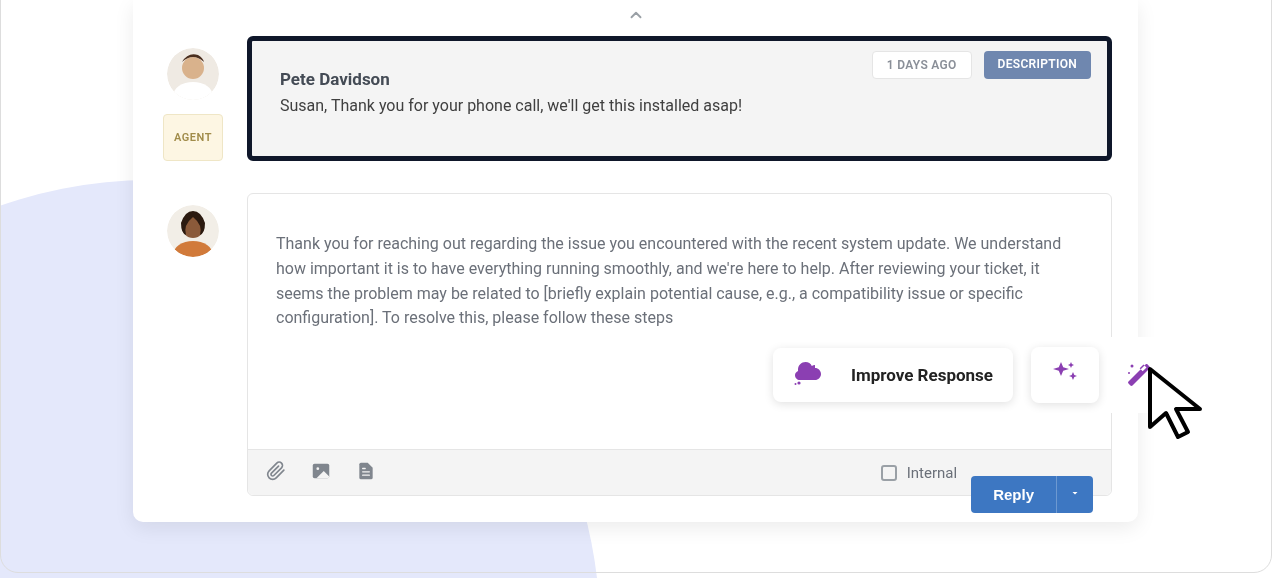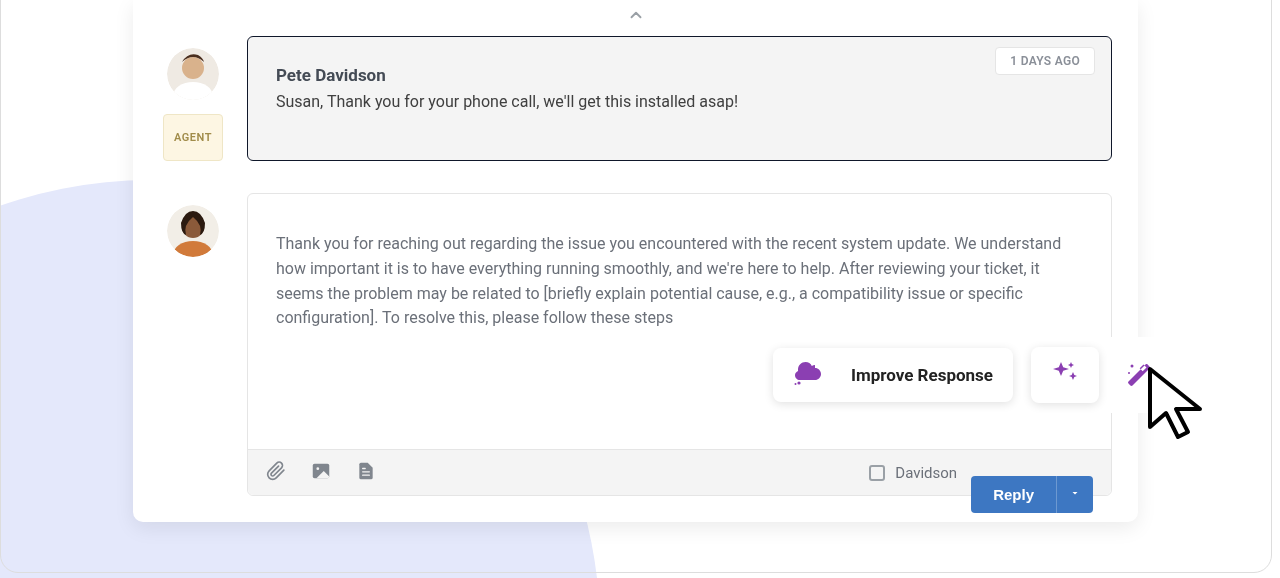--- a/index.html
+++ b/index.html
@@ -76,21 +76,21 @@
       font-size: 11px;
       letter-spacing: 0.5px;
       padding: 16px 10px;
       border-radius: 4px;
       font-weight: 600;
     }
     .msg-box {
       position: relative;
       flex: 1;
       background: #f4f4f4;
-      border: 1px solid #0f172a;
+      border: 5px solid #0f172a;
       border-radius: 6px;
       padding: 28px 28px 24px 28px;
     }
     .pill-row {
       position: absolute;
       top: 10px;
       right: 16px;
       display: flex;
       gap: 12px;
     }
@@ -268,20 +268,21 @@
           <ellipse cx="26" cy="48" rx="20" ry="14" fill="#ffffff"></ellipse>
           <circle cx="26" cy="20" r="11" fill="#d9b28c"></circle>
           <path d="M15 14 Q26 4 37 14 Q36 10 31 7 Q21 4 15 14" fill="#4a2e1e"></path>
         </g>
       </svg>
       <span class="agent-badge">AGENT</span>
     </div>
     <div class="msg-box">
       <div class="pill-row">
         <span class="pill pill-time">1 DAYS AGO</span>
+        <span class="pill pill-desc">DESCRIPTION</span>
       </div>
       <div class="author">Pete Davidson</div>
       <div class="msg-text">Susan, Thank you for your phone call, we'll get this installed asap!</div>
     </div>
   </div>
 
   <div class="row row2">
     <div class="avatar-col">
       <svg class="avatar" viewBox="0 0 52 52">
         <defs>
@@ -347,21 +348,21 @@
           <span class="tool-icon">
             <svg width="20" height="20" viewBox="0 0 24 24" fill="currentColor">
                 <path d="M14 2H6a2 2 0 0 0-2 2v16a2 2 0 0 0 2 2h12a2 2 0 0 0 2-2V8l-6-6z"></path>
                 <path d="M8 13h8M8 17h8M8 9h3" stroke="#f4f4f4" stroke-width="1.6" stroke-linecap="round"></path>
               </svg>
           </span>
         </div>
         <div class="tool-spacer"></div>
         <div class="internal-wrap">
           <span class="checkbox"></span>
-          <span class="internal-label">Davidson</span>
+          <span class="internal-label">Internal</span>
         </div>
         <div class="reply-group">
           <button class="reply-btn">Reply</button>
           <button class="reply-caret">
             <svg width="12" height="12" viewBox="0 0 24 24" fill="currentColor">
                 <path d="M7 10l5 5 5-5z"></path>
               </svg>
           </button>
         </div>
       </div>

